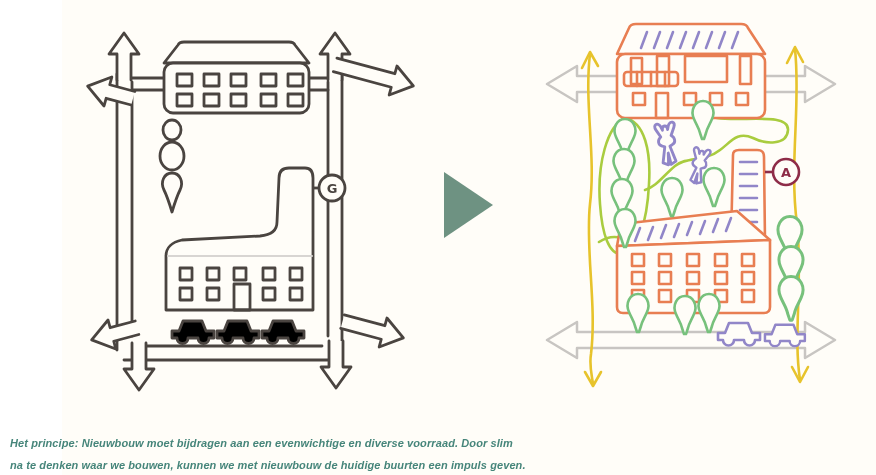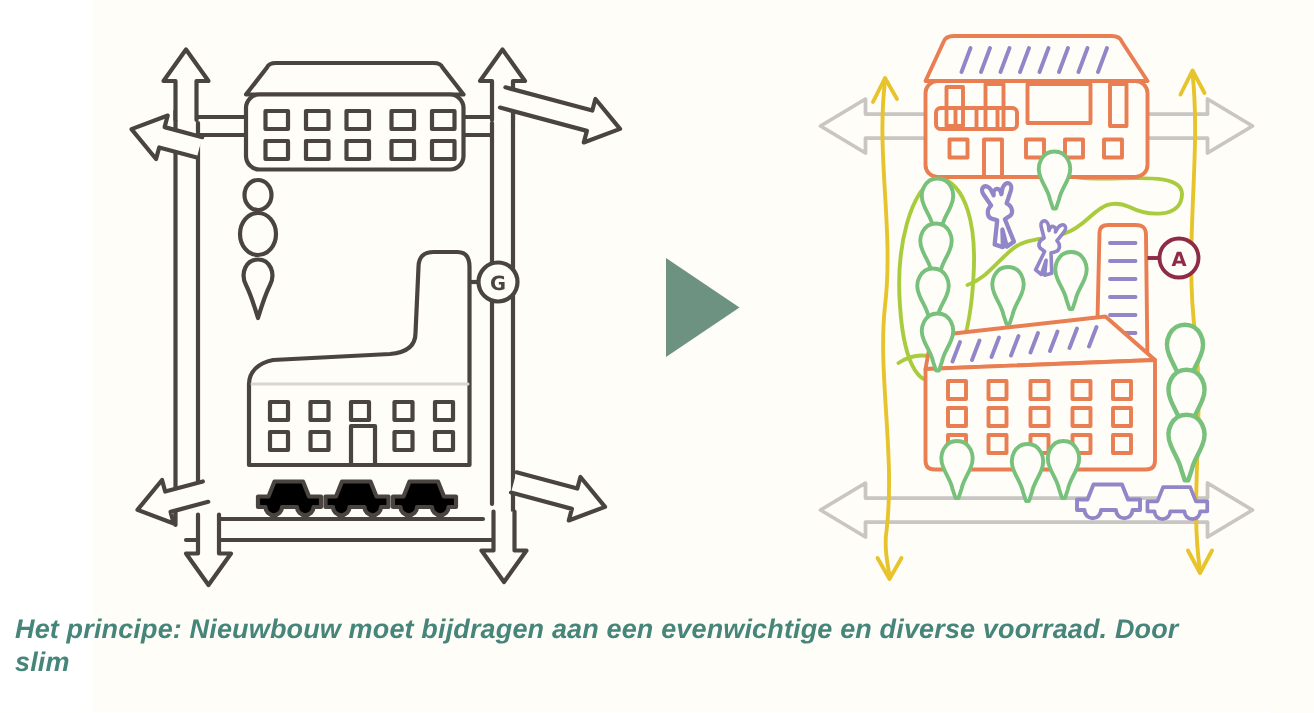--- a/index.html
+++ b/index.html
@@ -1,21 +1,21 @@
 <!DOCTYPE html>
 <html><head>
 <meta charset="utf-8">
 <style>
   html,body{margin:0;padding:0;background:#ffffff;}
   .canvas{position:relative;width:876px;height:475px;background:#ffffff;overflow:hidden;
           font-family:"Liberation Sans", sans-serif;}
   .cream{position:absolute;left:62px;top:0;right:0;bottom:0;background:#fffdf8;}
   .panel{position:absolute;}
-  .caption{position:absolute;left:10px;top:408px;width:810px;
-           font-style:italic;font-weight:600;font-size:18px;line-height:22px;
+  .caption{position:absolute;left:10px;top:432px;width:810px;
+           font-style:italic;font-weight:600;font-size:11px;line-height:22px;
            color:#46857a;letter-spacing:.1px;}
   svg{display:block;}
   text{font-family:"DejaVu Sans", sans-serif;font-weight:700;}
 </style>
 </head>
 <body>
 
 <div class="canvas">
   <div class="cream"></div>
 
@@ -205,14 +205,15 @@
     </g>
 
     <g stroke="#9186c8" stroke-width="2.6" stroke-linejoin="round">
       <use href="#car2" transform="translate(180,304)"></use>
       <use href="#car2" transform="translate(227,306) scale(0.95)"></use>
     </g>
   </svg>
 
   <div class="caption">
     <div>Het principe: Nieuwbouw moet bijdragen aan een evenwichtige en diverse voorraad. Door slim</div>
+    <div>na te denken waar we bouwen, kunnen we met nieuwbouw de huidige buurten een impuls geven.</div>
   </div>
 </div>
 
 </body></html>

